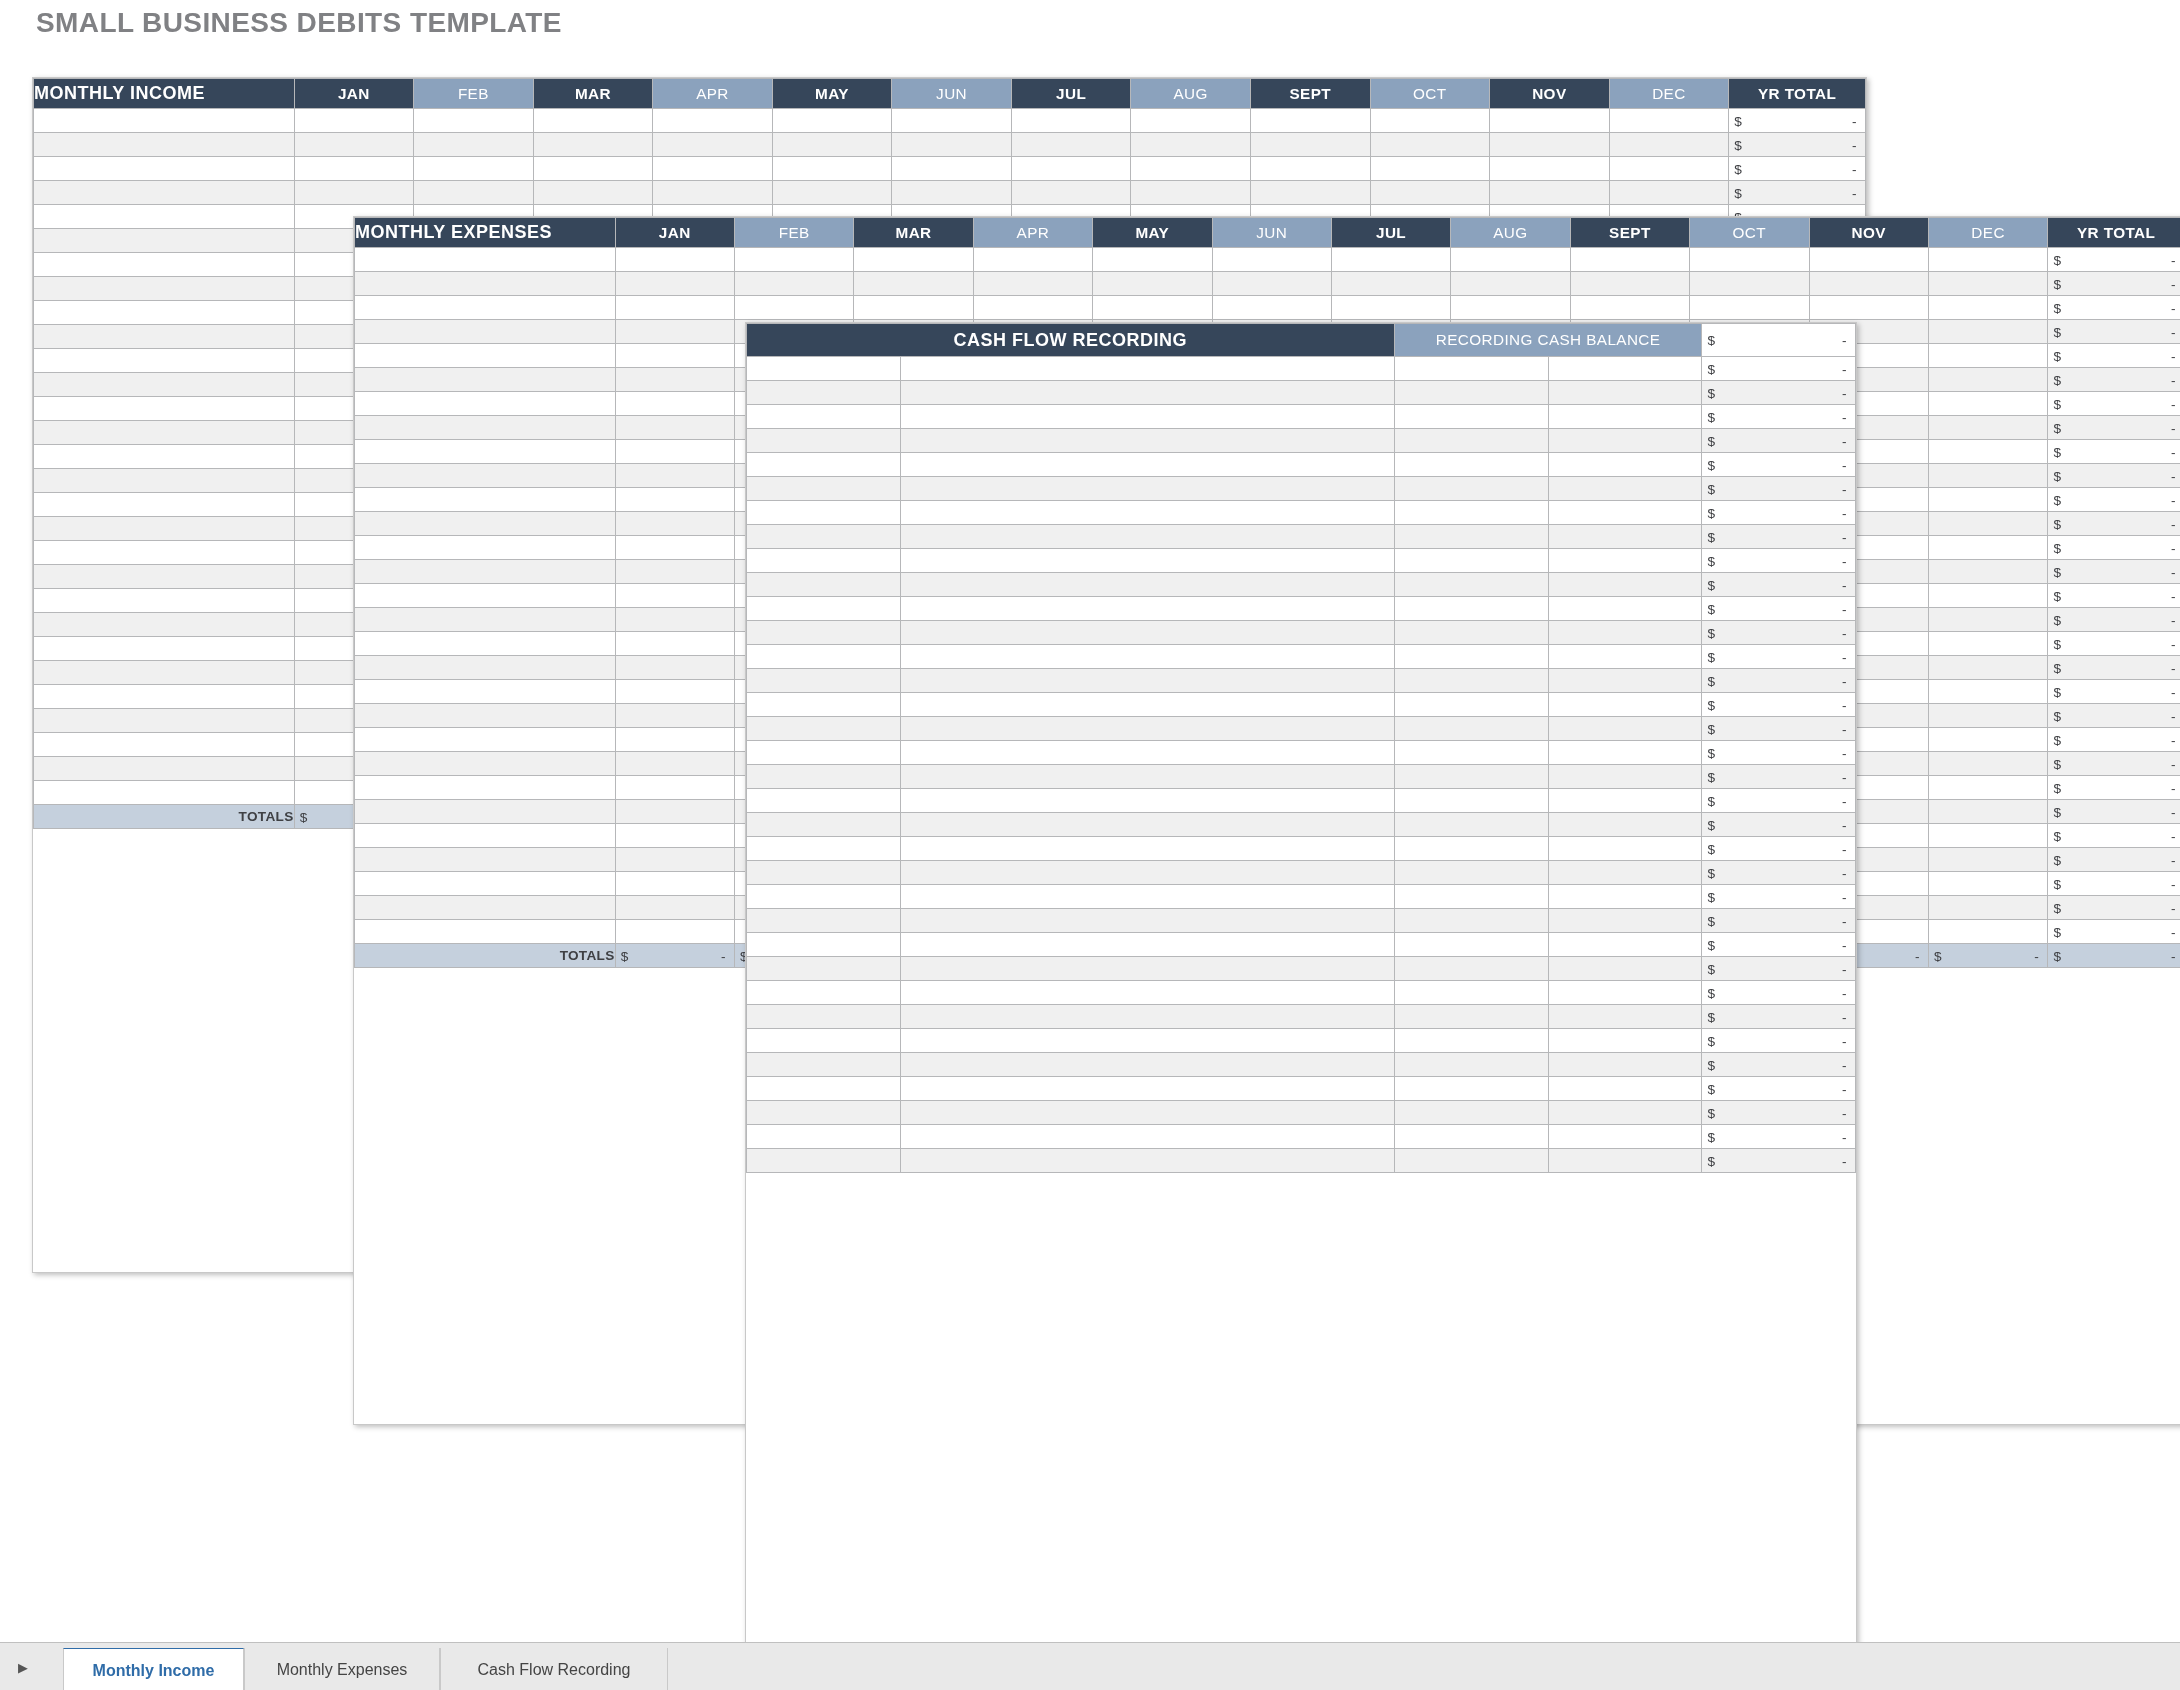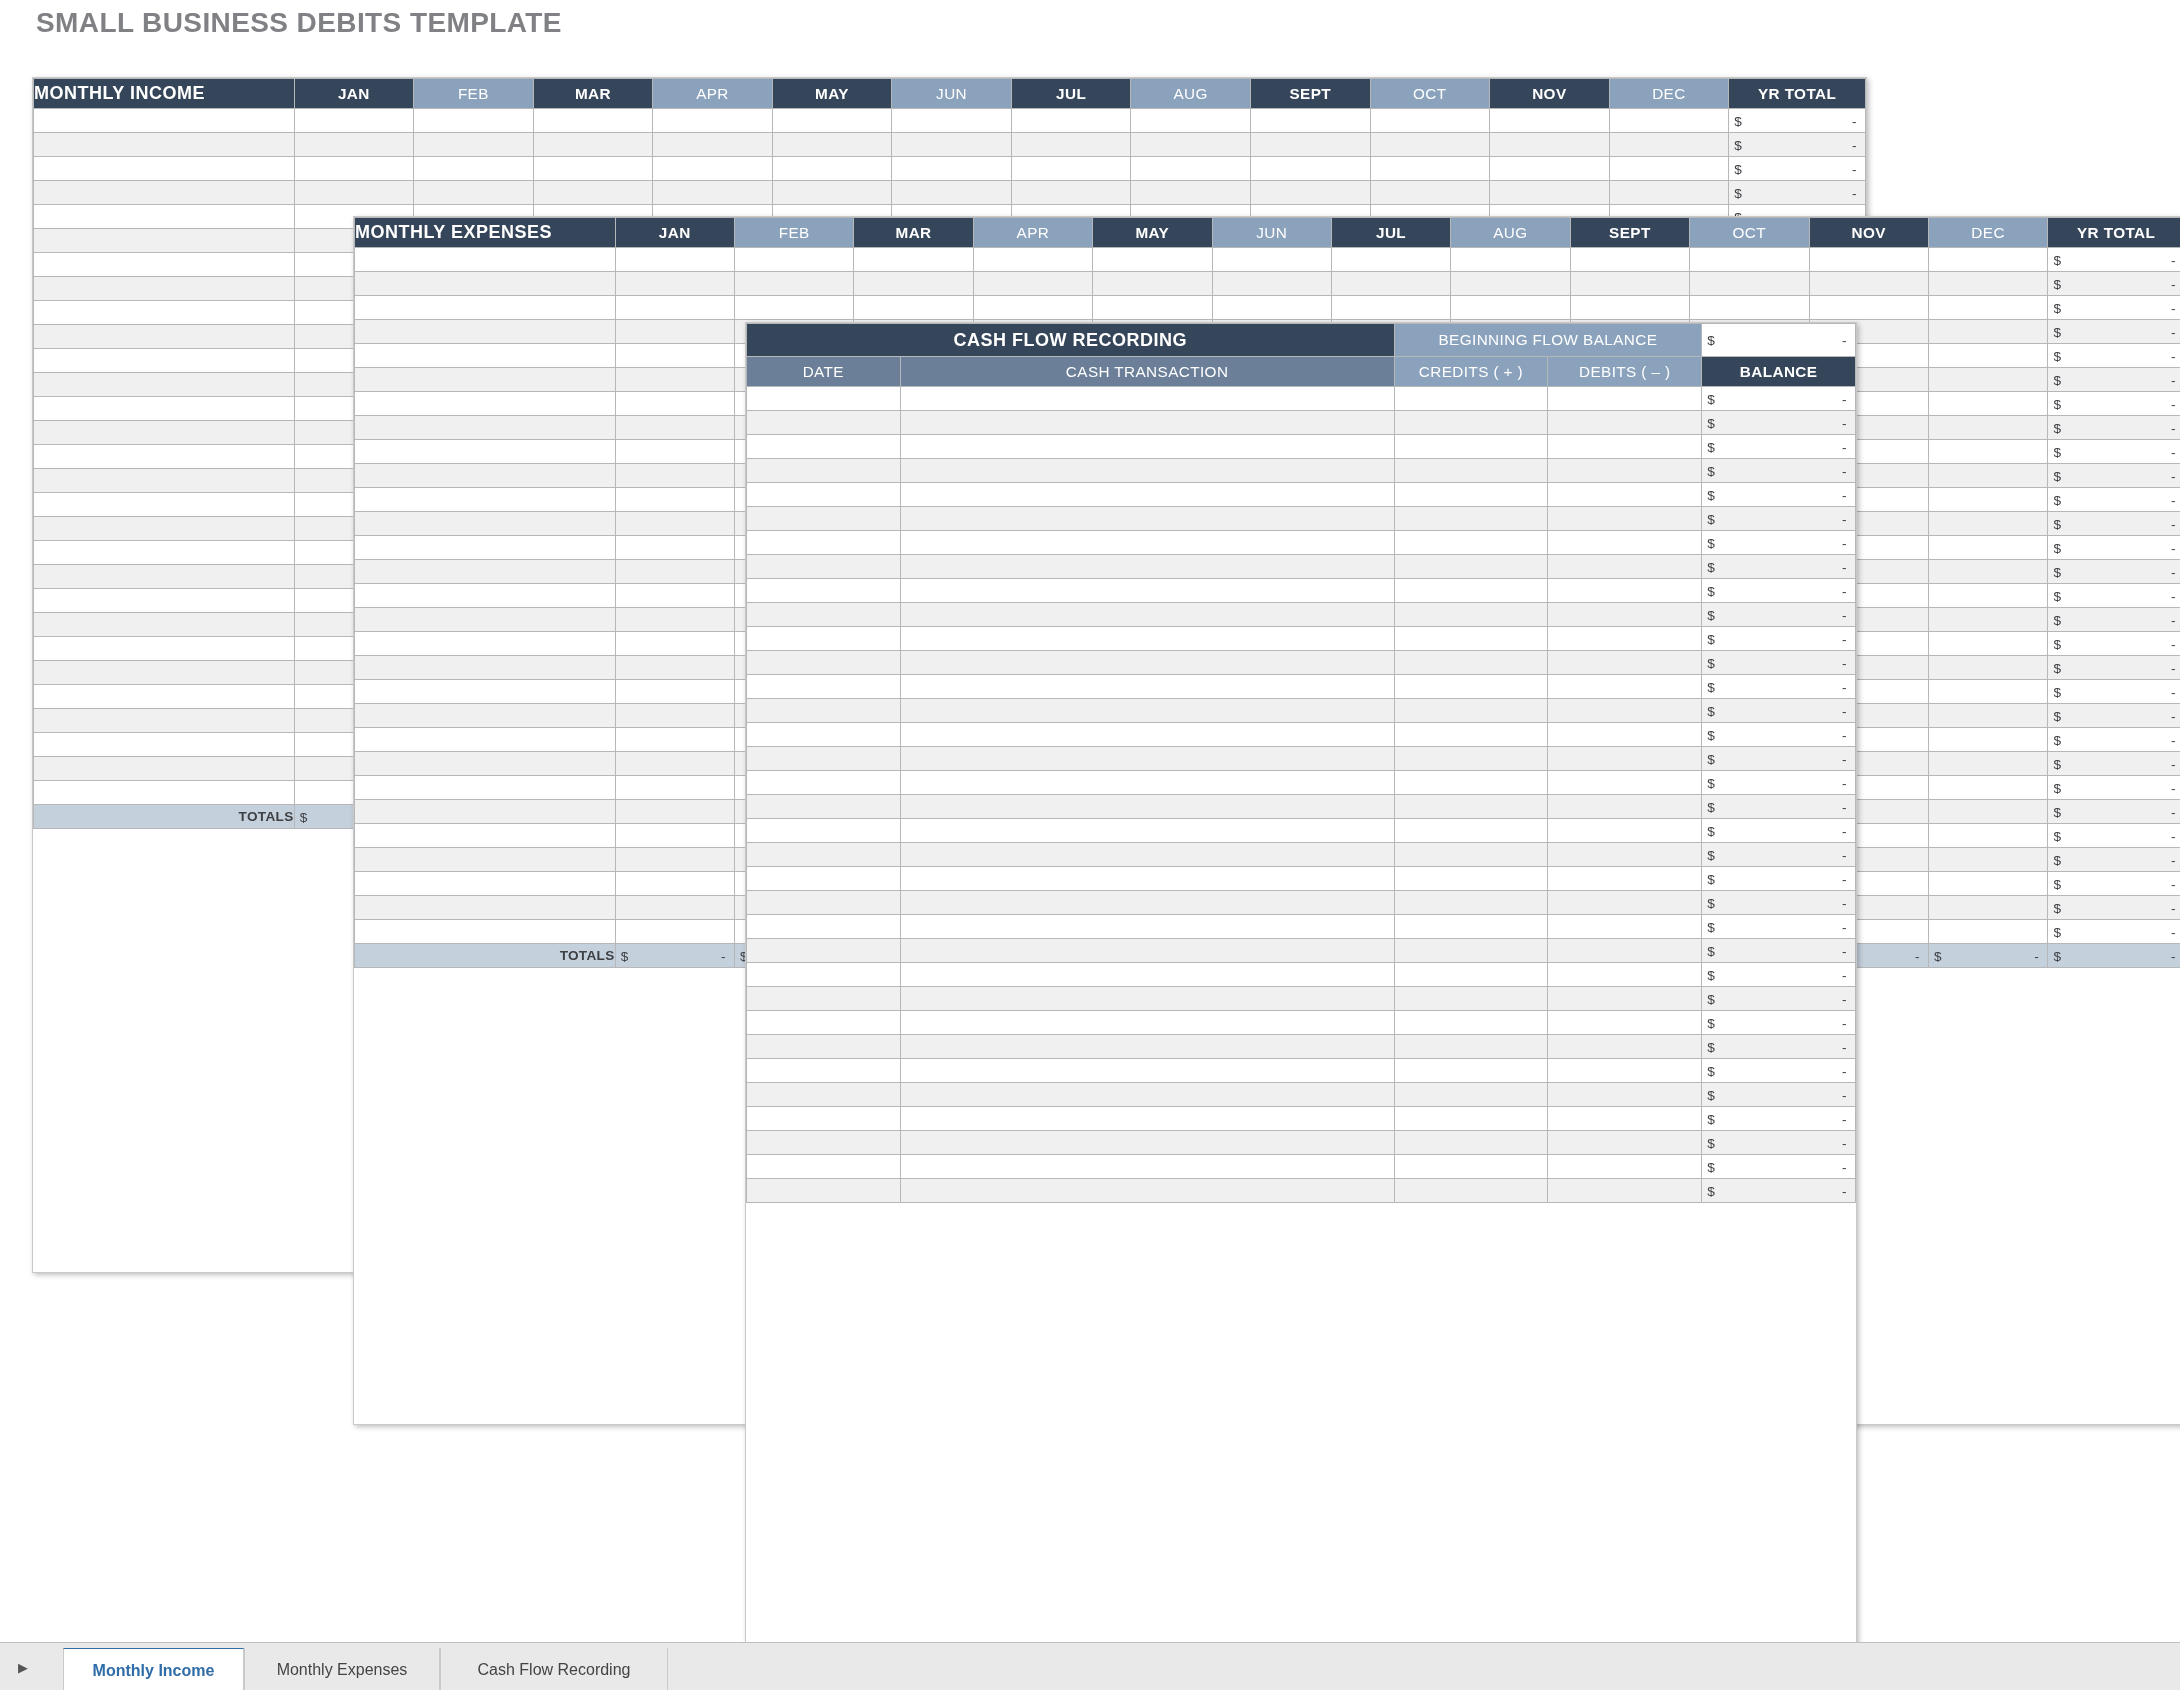--- a/index.html
+++ b/index.html
@@ -1450,32 +1450,25 @@
         </tr>
       </tfoot>
   </table>
 </div>
 
 <div class="sheet" id="sheet-cashflow">
   <table class="grid" id="cashflow-table">
     <thead>
       <tr id="cashflow-title-row">
           <td class="title-cell center" colspan="2" style="height: 32px;">CASH FLOW RECORDING</td>
-          <td class="hdr-light" colspan="2" style="height: 32px;">BEGINNING FLOW BALANCE</td>
+          <td class="hdr-light" colspan="2" style="height: 32px;">RECORDING CASH BALANCE</td>
           <td class="money row-white" style="height: 32px; width: 153px;">
             <span class="cur">$</span>
             <span class="dash">-</span>
           </td>
-        </tr>
-      <tr id="cashflow-col-row">
-          <td class="hdr-mid" style="width: 153px; height: 29px;">DATE</td>
-          <td class="hdr-mid" style="width: 494px; height: 29px;">CASH TRANSACTION</td>
-          <td class="hdr-light" style="width: 153px; height: 29px;">CREDITS ( + )</td>
-          <td class="hdr-light" style="width: 153px; height: 29px;">DEBITS ( – )</td>
-          <td class="hdr-dark" style="width: 153px; height: 29px;">BALANCE</td>
         </tr>
     </thead>
     <tbody id="cashflow-body">
         <tr>
           <td class="row-white" style="width: 153px;"></td>
           <td class="row-white" style="width: 494px;"></td>
           <td class="row-white" style="width: 153px;"></td>
           <td class="row-white" style="width: 153px;"></td>
           <td class="money row-white">
             <span class="cur">$</span>

